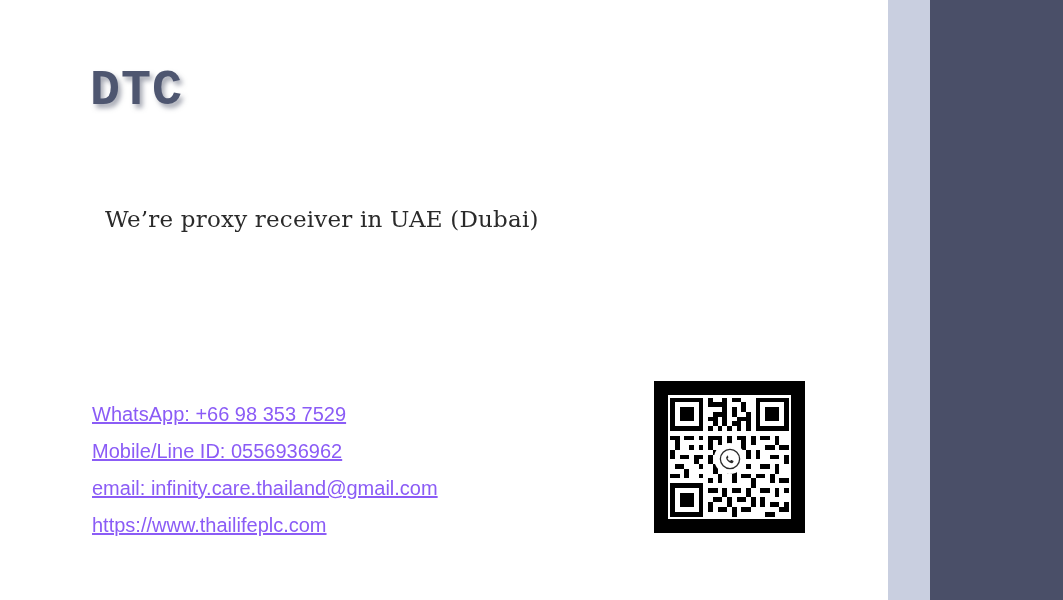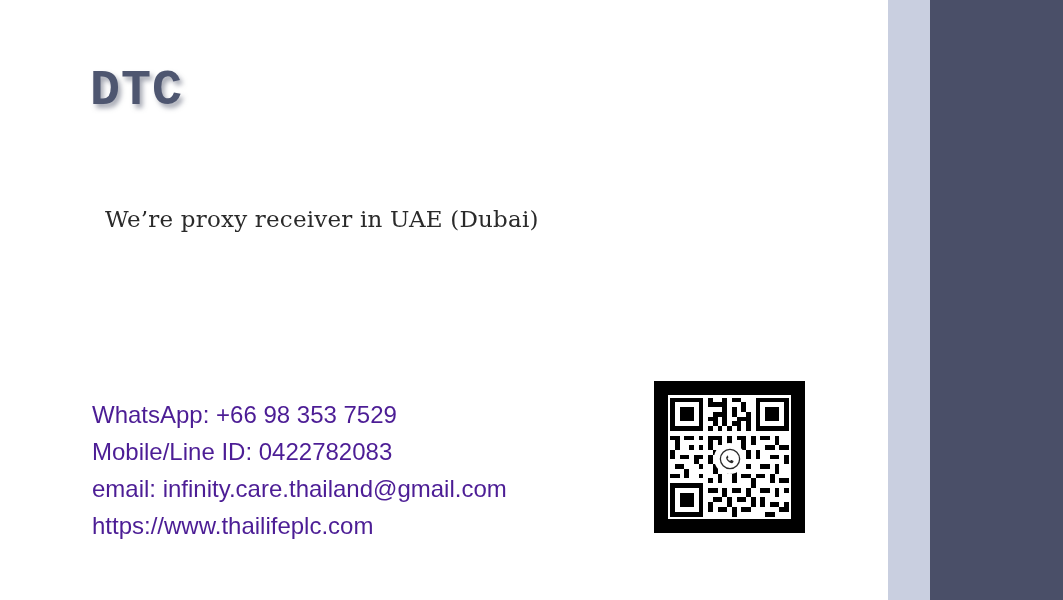--- a/index.html
+++ b/index.html
@@ -74,23 +74,24 @@
     font-weight: 400;
     letter-spacing: 0.2px;
     margin-left: 12px;
   }
 
   
   .contacts {
     position: absolute;
     left: 92px;
     top: 396px;
-    font-size: 24px;
-    color: #4c1d95;
+    font-size: 20px;
+    color: #8b5cf6;
     line-height: 37px;
+    text-decoration: underline;
   }
   .contacts div {
     white-space: nowrap;
   }
 
   
   .qr-wrap {
     position: absolute;
     left: 654px;
     top: 381px;
@@ -137,21 +138,21 @@
   <div class="bar-light"></div>
   <div class="bar-dark"></div>
 
   <div class="logo">DTC</div>
 
 
   <div class="subtitle">We’re proxy receiver in UAE (Dubai)</div>
 
   <div class="contacts">
     <div>WhatsApp: +66 98 353 7529</div>
-    <div>Mobile/Line ID: 0422782083</div>
+    <div>Mobile/Line ID: 0556936962</div>
     <div>email: infinity.care.thailand@gmail.com</div>
     <div>https://www.thailifeplc.com</div>
   </div>
 
   <div class="qr-wrap">
     <div class="qr-inner"></div>
     <svg class="qr-canvas" viewBox="0 0 25 25" shape-rendering="crispEdges">
       <rect x="0" y="0" width="25" height="25" fill="#ffffff"></rect>
       <g fill="#000000">
 

